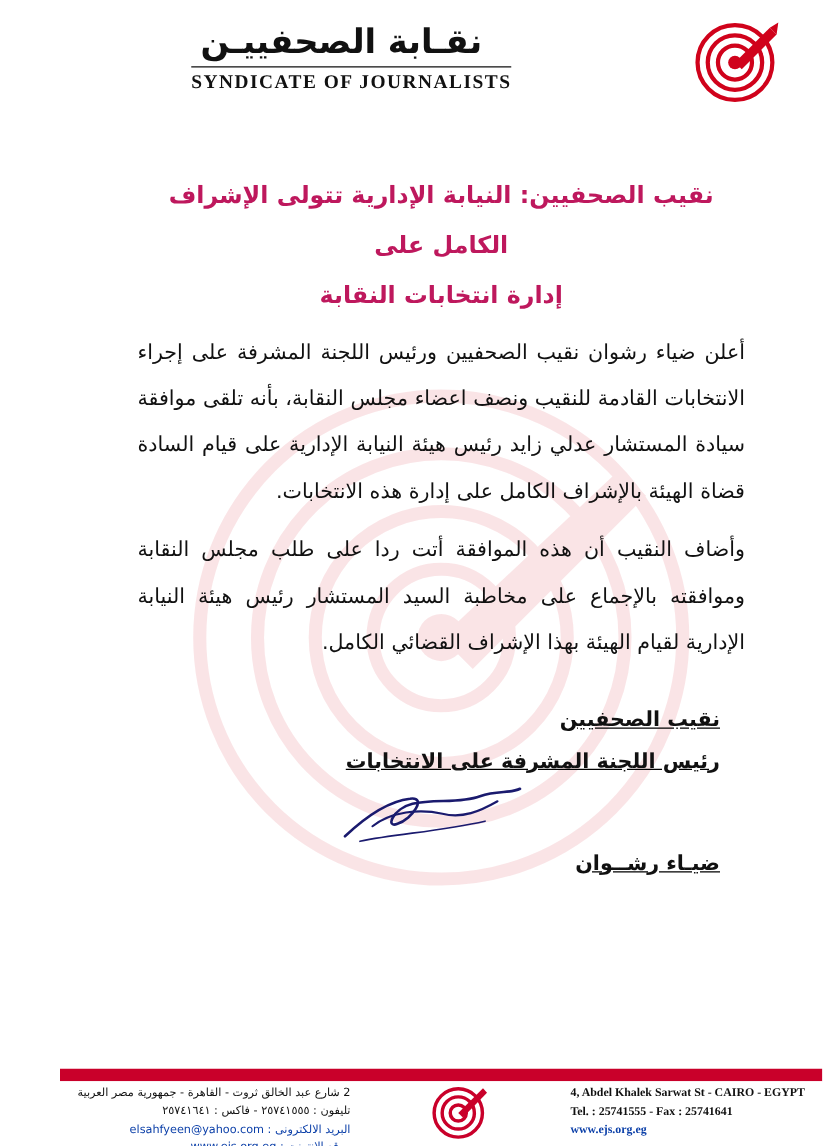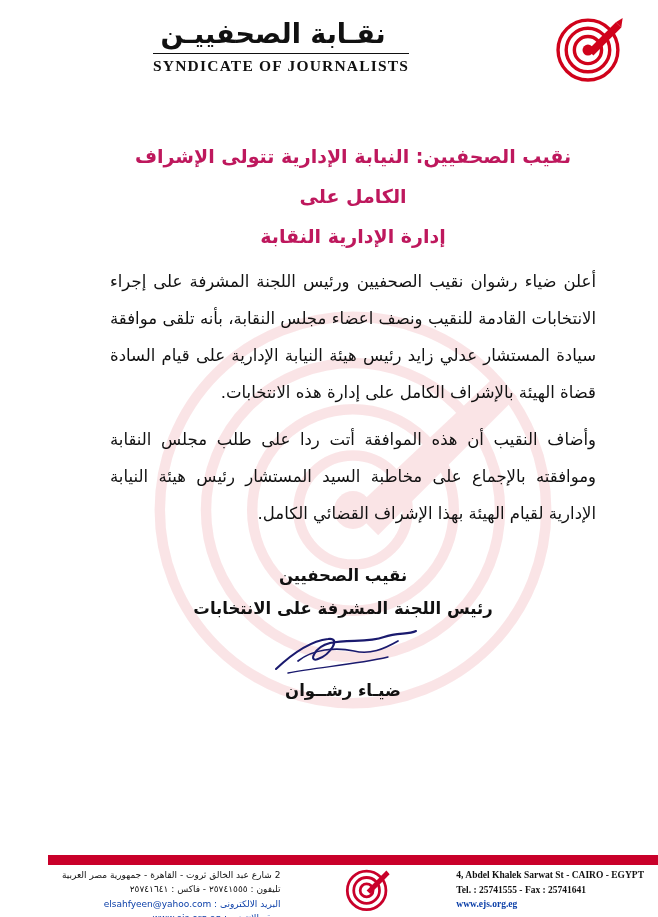--- a/index.html
+++ b/index.html
@@ -112,22 +112,22 @@
     font-family: "DejaVu Sans", sans-serif;
   }
   .para.last {
     margin-bottom: 26px;
   }
 
   
   .sign-block {
     position: relative;
     z-index: 2;
-    text-align: center;
     padding-right: 20px;
+    text-decoration: underline;
   }
   .sign-line {
     font-size: 16.5px;
     font-weight: bold;
     color: #111111;
     line-height: 2.0;
   }
   .signature-svg {
     display: block;
     margin: 2px auto 0 auto;
@@ -234,21 +234,21 @@
         <path d="M88 12 L96 20 L98 6 Z" fill="#d0021b"></path>
       </svg>
     </div>
 
   </div>
 
   <div class="content">
 
     <div class="doc-title">
       <span>نقيب الصحفيين: النيابة الإدارية تتولى الإشراف الكامل على</span>
-      <span class="line2">إدارة الإدارية النقابة</span>
+      <span class="line2">إدارة انتخابات النقابة</span>
     </div>
 
     <p class="para">أعلن ضياء رشوان نقيب الصحفيين ورئيس اللجنة المشرفة على إجراء الانتخابات القادمة للنقيب ونصف اعضاء مجلس النقابة، بأنه تلقى موافقة سيادة المستشار عدلي زايد رئيس هيئة النيابة الإدارية على قيام السادة قضاة الهيئة بالإشراف الكامل على إدارة هذه الانتخابات.</p>
     <p class="para last">وأضاف النقيب أن هذه الموافقة أتت ردا على طلب مجلس النقابة وموافقته بالإجماع على مخاطبة السيد المستشار رئيس هيئة النيابة الإدارية لقيام الهيئة بهذا الإشراف القضائي الكامل.</p>
 
     <div class="sign-block">
       <div class="sign-line">نقيب الصحفيين</div>
       <div class="sign-line">رئيس اللجنة المشرفة على الانتخابات</div>
 
       <svg class="signature-svg" width="170" height="52" viewBox="0 0 170 52">

